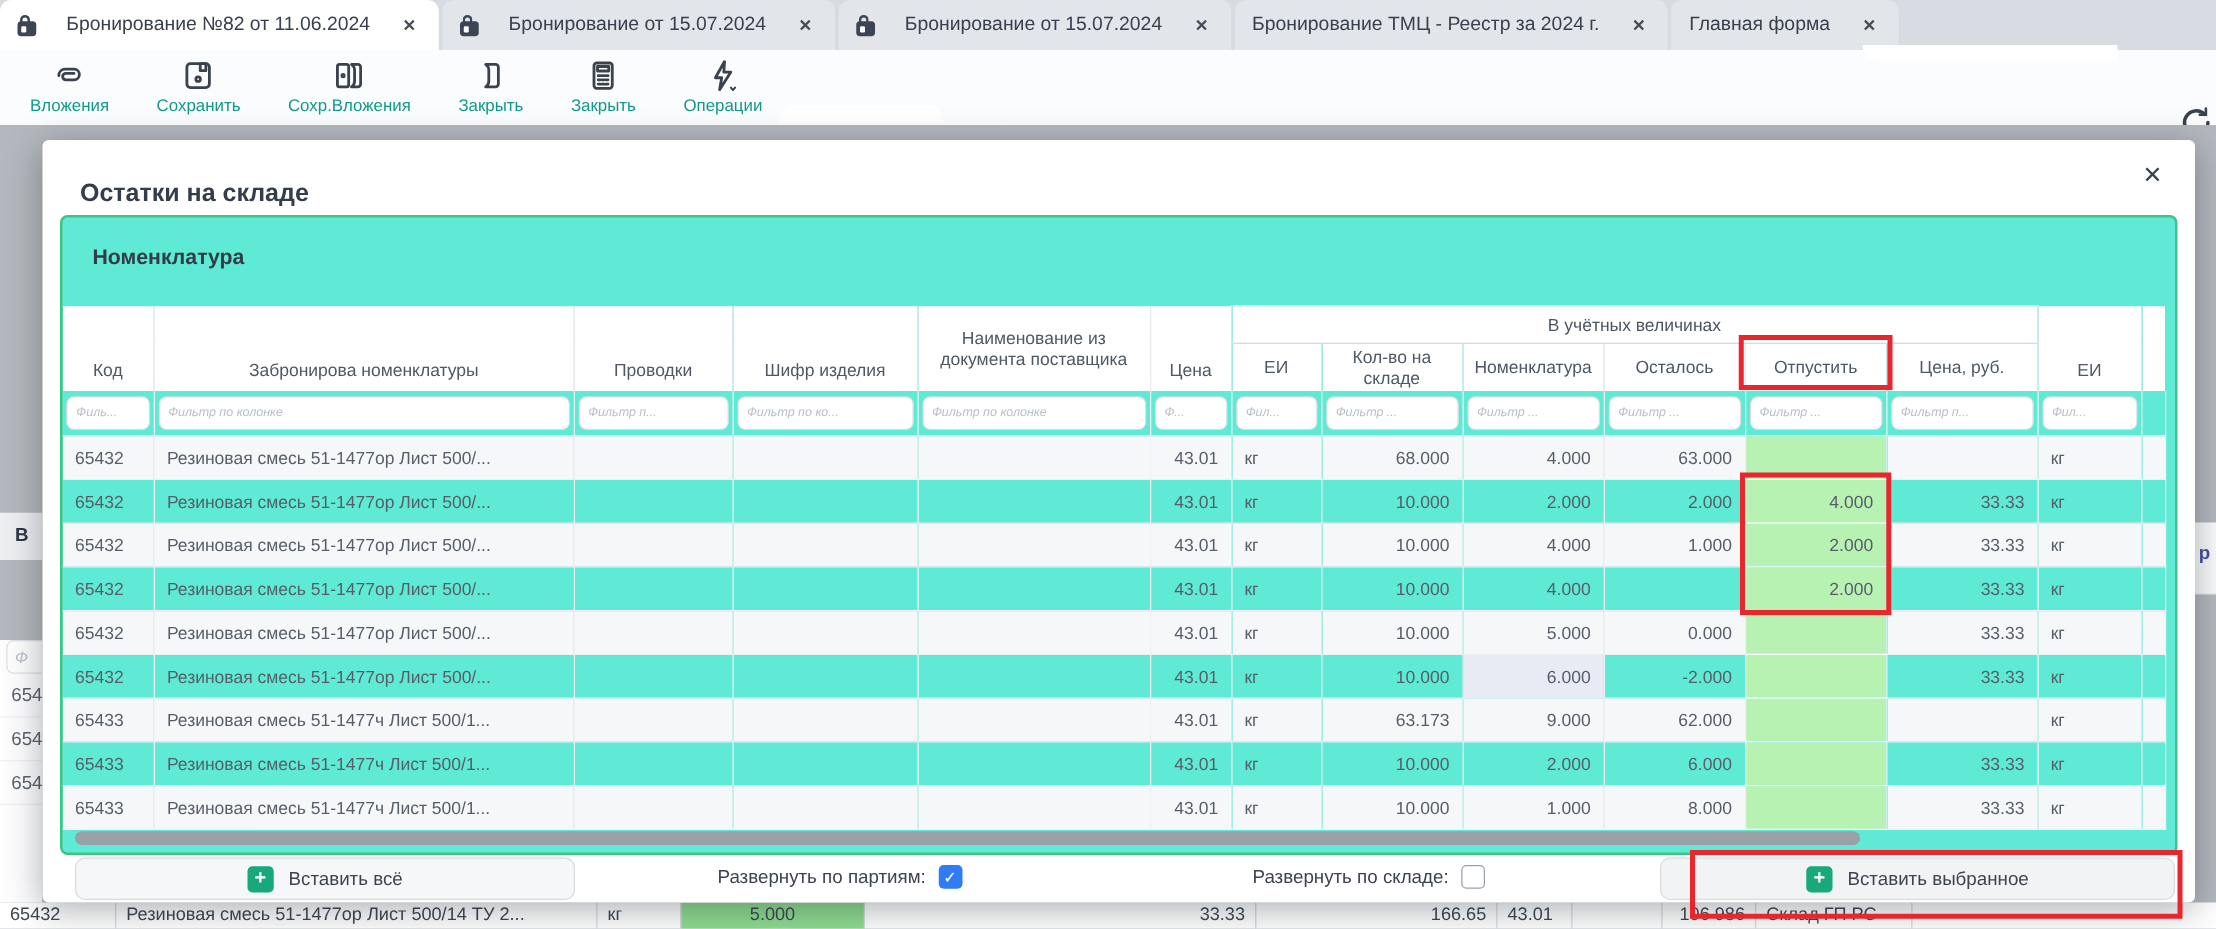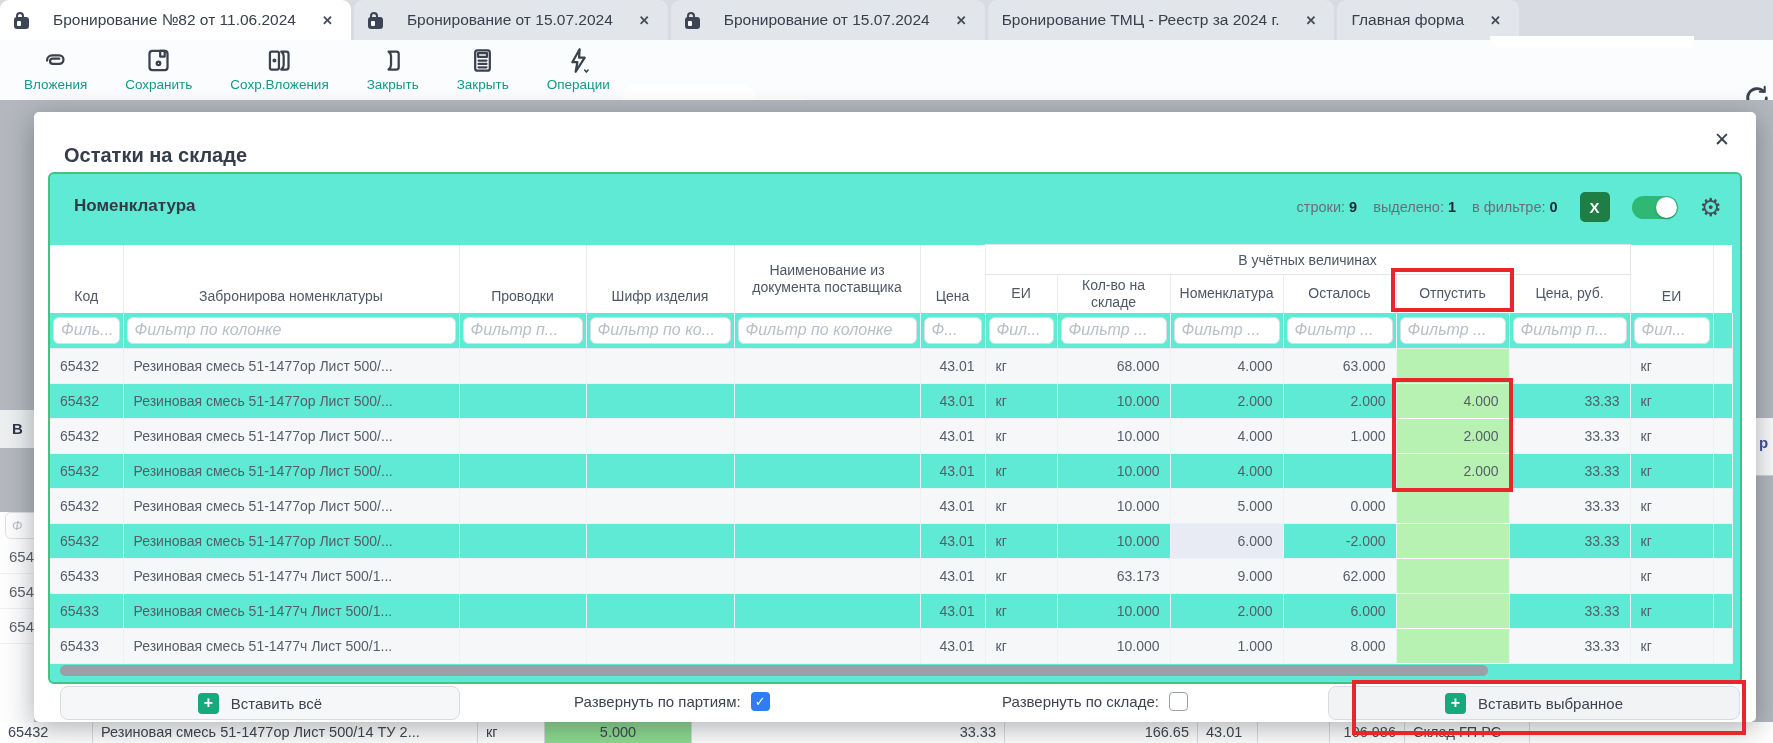--- a/index.html
+++ b/index.html
@@ -74,21 +74,21 @@
   .grid th{font-weight:normal;font-size:14px;color:var(--hdr);background:#fff;border-right:1px solid var(--grid);
            text-align:center;overflow:hidden;white-space:normal;}
   .grid tr.gr th{height:30px;}
   .grid tr.hr th{height:38px;line-height:17px;}
   .grid th.rs{vertical-align:bottom;padding-bottom:9px;white-space:nowrap;}
   .grid th.rs.wrap{white-space:normal;vertical-align:middle;padding-bottom:0;line-height:17px;}
   .grid th.groupcell{border:1px solid #e2e6ea;vertical-align:middle;color:#4c5663;}
   .grid th.nob{border-right:none;}
   .grid tr.fr td{height:36px;border-right:1px solid #eef0f3;border-bottom:1px solid var(--grid);padding:0 3px;}
   .grid tr.fr input{width:100%;height:27px;border:1px solid #dadde2;border-radius:6px;font-family:"Liberation Sans",sans-serif;
-                    font-size:16px;font-style:italic;padding:0 7px;color:#59606b;outline:none;}
+                    font-size:10px;font-style:italic;padding:0 7px;color:#59606b;outline:none;}
   .grid tr.fr input::placeholder{color:var(--ph);}
   .grid tbody td{height:35px;font-size:14px;color:#565e6a;border-right:1px solid #eef0f3;border-bottom:1px solid #eef0f3;
                  padding:0 10px;white-space:nowrap;overflow:hidden;}
   .grid tbody tr:nth-child(odd) td{background:#f6f7f9;}
   .grid tbody td.num{text-align:right;}
   .grid tbody td.otp{background:var(--cell-green) !important;border-bottom-color:#fff;}
   .grid tbody td.selcell{background:#e8ebf3 !important;}
   .hscroll{position:absolute;left:6px;bottom:6px;width:1680px;height:11px;}
   .hthumb{position:absolute;left:4px;top:0;width:1428px;height:11px;background:#9aa0a7;border-radius:6px;cursor:pointer;}
 
@@ -240,32 +240,20 @@
   <div class="bcell" style="left:1405px;width:125px;">Склад ГП РС</div>
 </div>
 
 <div class="modal">
   <div class="mtitle">Остатки на складе</div>
   <div class="mclose">✕</div>
 
   <div class="panel">
     <div class="phead">
       <div class="ptitle">Номенклатура</div>
-      <div class="pright">
-        <div class="stats">
-          <span><span>строки:</span><b>9</b></span>
-          <span><span>выделено:</span><b>1</b></span>
-          <span><span>в фильтре:</span><b>0</b></span>
-        </div>
-        <div class="xlicon">X</div>
-        <div class="toggle">
-            <div class="knob"></div>
-          </div>
-        <div class="gear">⚙</div>
-      </div>
     </div>
 
     <table class="grid">
       <colgroup>
         <col style="width:73px">
           <col style="width:336px">
           <col style="width:127px">
           <col style="width:148px">
         <col style="width:186px">
           <col style="width:65px">

